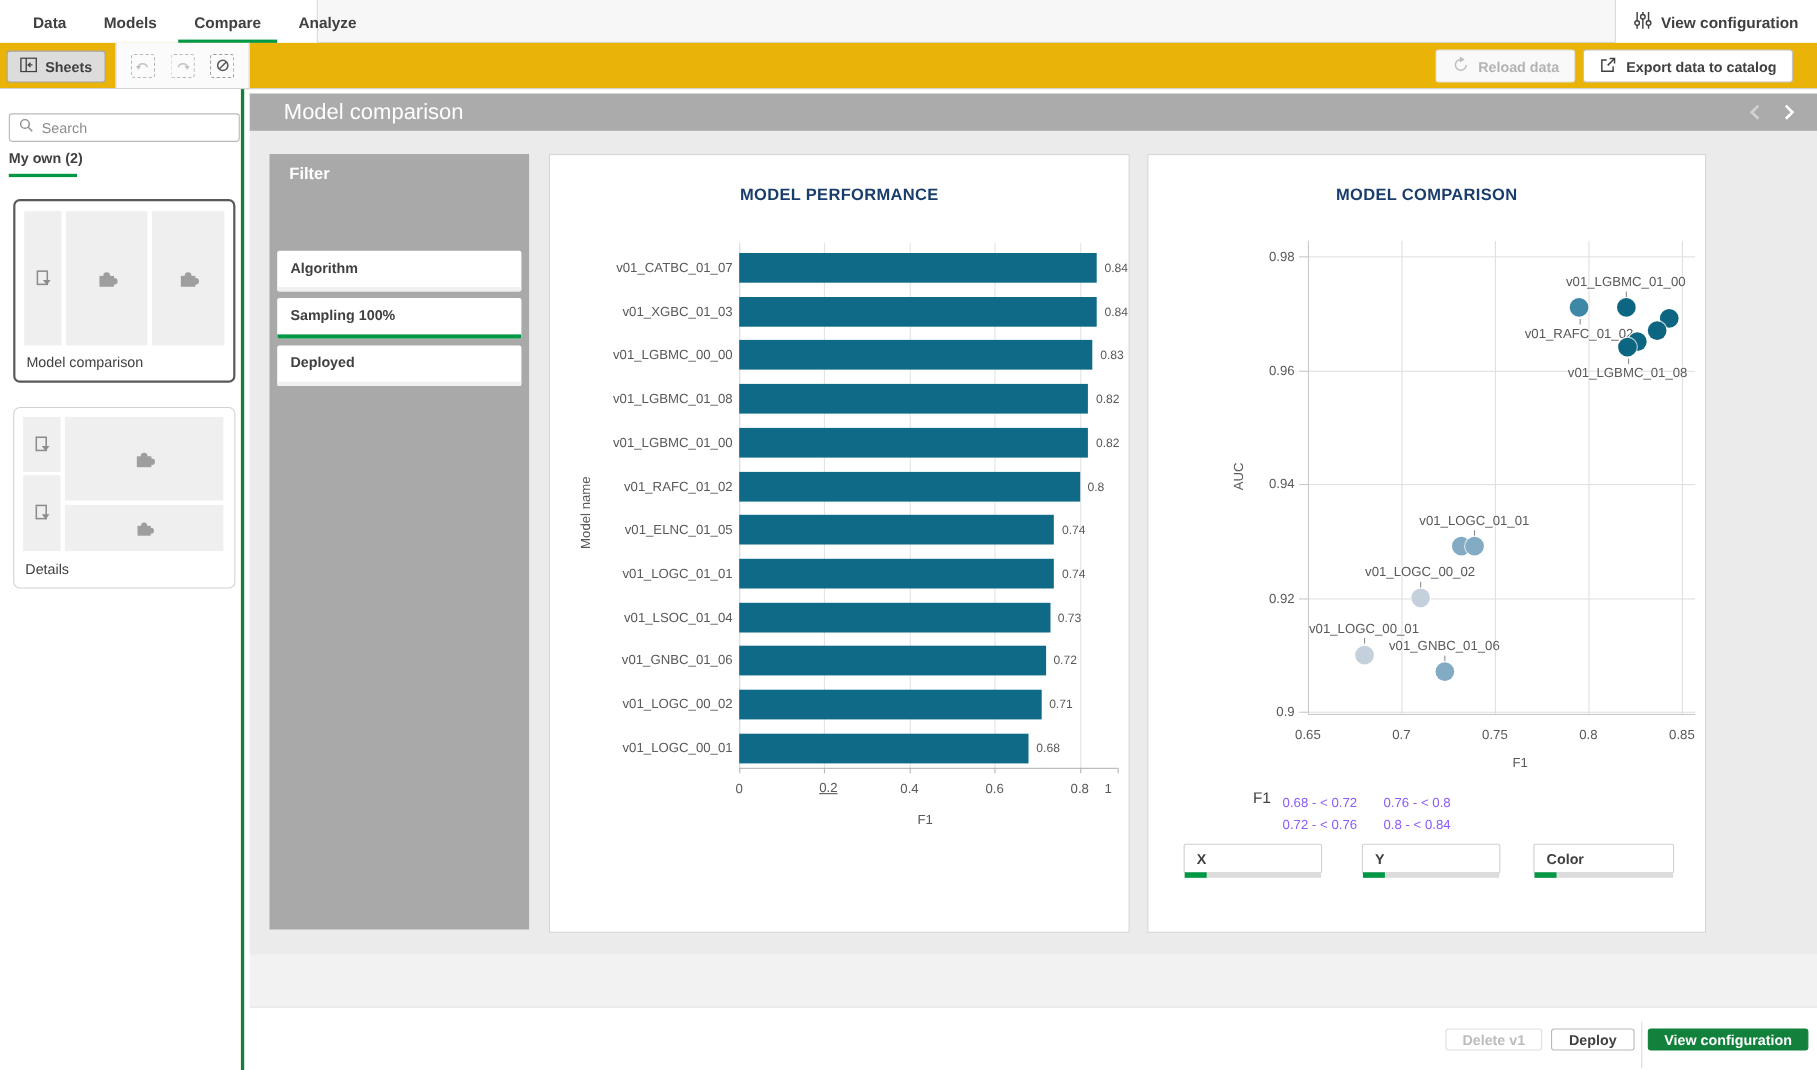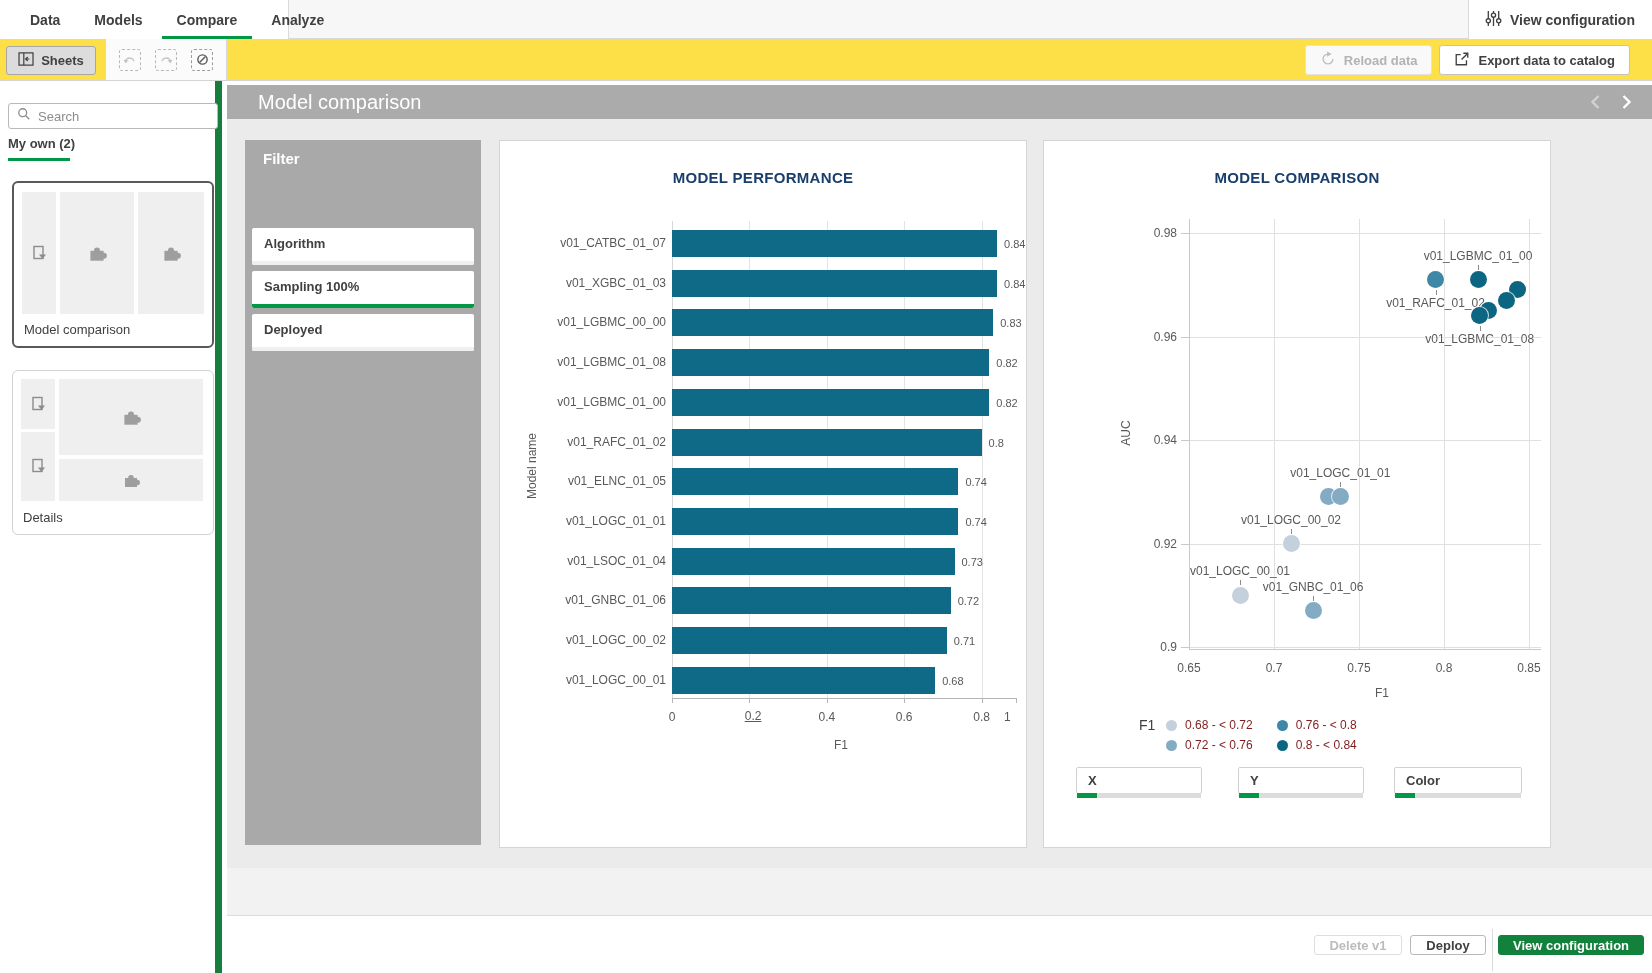--- a/index.html
+++ b/index.html
@@ -8,30 +8,30 @@
   .stage { position:relative; width:1652px; height:973px; background:#fff; }
 
   
   .topnav { position:absolute; left:0; top:0; width:1652px; height:39px; background:#f7f7f7; border-bottom:1px solid #d9d9d9; }
   .tabs-block { position:absolute; left:0; top:0; height:39px; width:289px; background:#fff; border-right:1px solid #d9d9d9; display:flex; align-items:stretch; padding-left:13px; }
   .tab { display:flex; align-items:center; padding:0 17px; font-size:14px; font-weight:700; color:#404040; cursor:pointer; position:relative; }
   .tab.active::after { content:""; position:absolute; left:2px; right:2px; bottom:0; height:3px; background:#009845; }
   .topnav-right { position:absolute; right:0; top:0; height:39px; width:184px; background:#fff; border-left:1px solid #d9d9d9; display:flex; align-items:center; gap:8px; padding-left:16px; font-size:14px; font-weight:700; color:#404040; }
 
   
-  .toolbar { position:absolute; left:0; top:39px; width:1652px; height:42px; background:#fde047; border-bottom:1px solid #d4d4d4; }
+  .toolbar { position:absolute; left:0; top:39px; width:1652px; height:42px; background:#eab308; border-bottom:1px solid #d4d4d4; }
   .sheets-btn { position:absolute; left:6px; top:7px; width:90px; height:29px; background:#dcdcdc; border:1px solid #a6a6a6; border-radius:3px; display:flex; align-items:center; justify-content:center; gap:7px; font-size:13px; font-weight:700; color:#404040; }
   .hist-box { position:absolute; left:105px; top:0; width:122px; height:41px; background:#fbfbfb; border-left:1px solid #d9d9d9; border-right:1px solid #d9d9d9; display:flex; align-items:center; justify-content:center; gap:14px; }
   .hbtn { width:22px; height:22px; border:1px dashed #b9b9b9; border-radius:3px; display:flex; align-items:center; justify-content:center; }
   .tb-right { position:absolute; right:22px; top:6px; display:flex; gap:7px; }
   .btn { height:30px; border-radius:3px; font-size:13px; font-weight:700; display:flex; align-items:center; gap:8px; padding:0 14px; background:#fff; border:1px solid #c3c3c3; color:#404040; }
   .btn.disabled { border-color:#e2e2e2; background:#f9f9f9; color:#b3b3b3; }
 
   
-  .sidebar { position:absolute; left:0; top:81px; width:222px; height:892px; background:#fff; border-right:7px solid #15803d; }
+  .sidebar { position:absolute; left:0; top:81px; width:222px; height:892px; background:#fff; border-right:3px solid #15803d; }
   .search { position:absolute; left:8px; top:22px; width:210px; height:26px; border:1px solid #b9b9b9; border-radius:3px; background:#fff; display:flex; align-items:center; gap:7px; padding-left:8px; }
   .search input { border:none; outline:none; font-size:13px; width:160px; font-family:inherit; color:#404040; }
   .search input::placeholder { color:#8c8c8c; }
   .section-lab { position:absolute; left:8px; top:55px; font-size:13px; font-weight:700; color:#404040; }
   .section-underline { position:absolute; left:8px; top:77px; width:62px; height:3px; background:#009845; }
   .sheet-card { position:absolute; left:12px; width:202px; background:#fff; border-radius:6px; }
   .sheet-card.sel { border:2px solid #595959; }
   .sheet-card.unsel { border:1px solid #d2d2d2; }
   .tile { position:absolute; background:#efefef; display:flex; align-items:center; justify-content:center; }
   .card-label { position:absolute; left:10px; font-size:13px; color:#404040; }
@@ -64,21 +64,21 @@
   .dot { position:absolute; border-radius:50%; box-shadow:0 0 0 1px rgba(255,255,255,.75); }
   .dot-lab { position:absolute; font-size:12px; color:#595959; white-space:nowrap; text-shadow:0 0 3px #fff,0 0 3px #fff; }
   .connector { position:absolute; width:1px; height:5px; background:#8c8c8c; }
 
   .mini-lb { position:absolute; background:#fff; border:1px solid #d0d0d0; border-radius:2px; }
   .mini-lb .lab { display:block; padding-left:11px; line-height:26px; font-size:13px; font-weight:700; color:#404040; }
   .mini-strip { position:absolute; left:0; right:0; top:100%; height:5px; background:#dcdcdc; }
   .mini-strip .green { position:absolute; left:0; top:0; bottom:0; background:#009845; }
 
   .legend { position:absolute; display:grid; grid-auto-flow:column; grid-template-rows:repeat(2,20px); column-gap:24px; row-gap:0; }
-  .legend-item { display:flex; align-items:center; gap:8px; font-size:12px; color:#7f1d1d; }
+  .legend-item { display:flex; align-items:center; gap:8px; font-size:12px; color:#8b5cf6;flex-direction:column; }
   .legend-dot { width:11px; height:11px; border-radius:50%; }
   .legend-title { position:absolute; font-size:14px; color:#404040; }
 
   
   .prefooter { position:absolute; left:227px; top:868px; width:1425px; height:47px; background:#f2f2f2; }
   .footer { position:absolute; left:227px; top:915px; width:1425px; height:58px; background:#fff; border-top:1px solid #dcdcdc; }
   .fbtn { position:absolute; top:19px; height:20px; border-radius:3px; font-size:13px; font-weight:700; display:flex; align-items:center; justify-content:center; background:#fff; }
   .fbtn.gray { border:1px solid #dedede; color:#bcbcbc; }
   .fbtn.plain { border:1px solid #b9b9b9; color:#404040; }
   .fbtn.green { background:#11813c; border:1px solid #11813c; color:#fff; }

